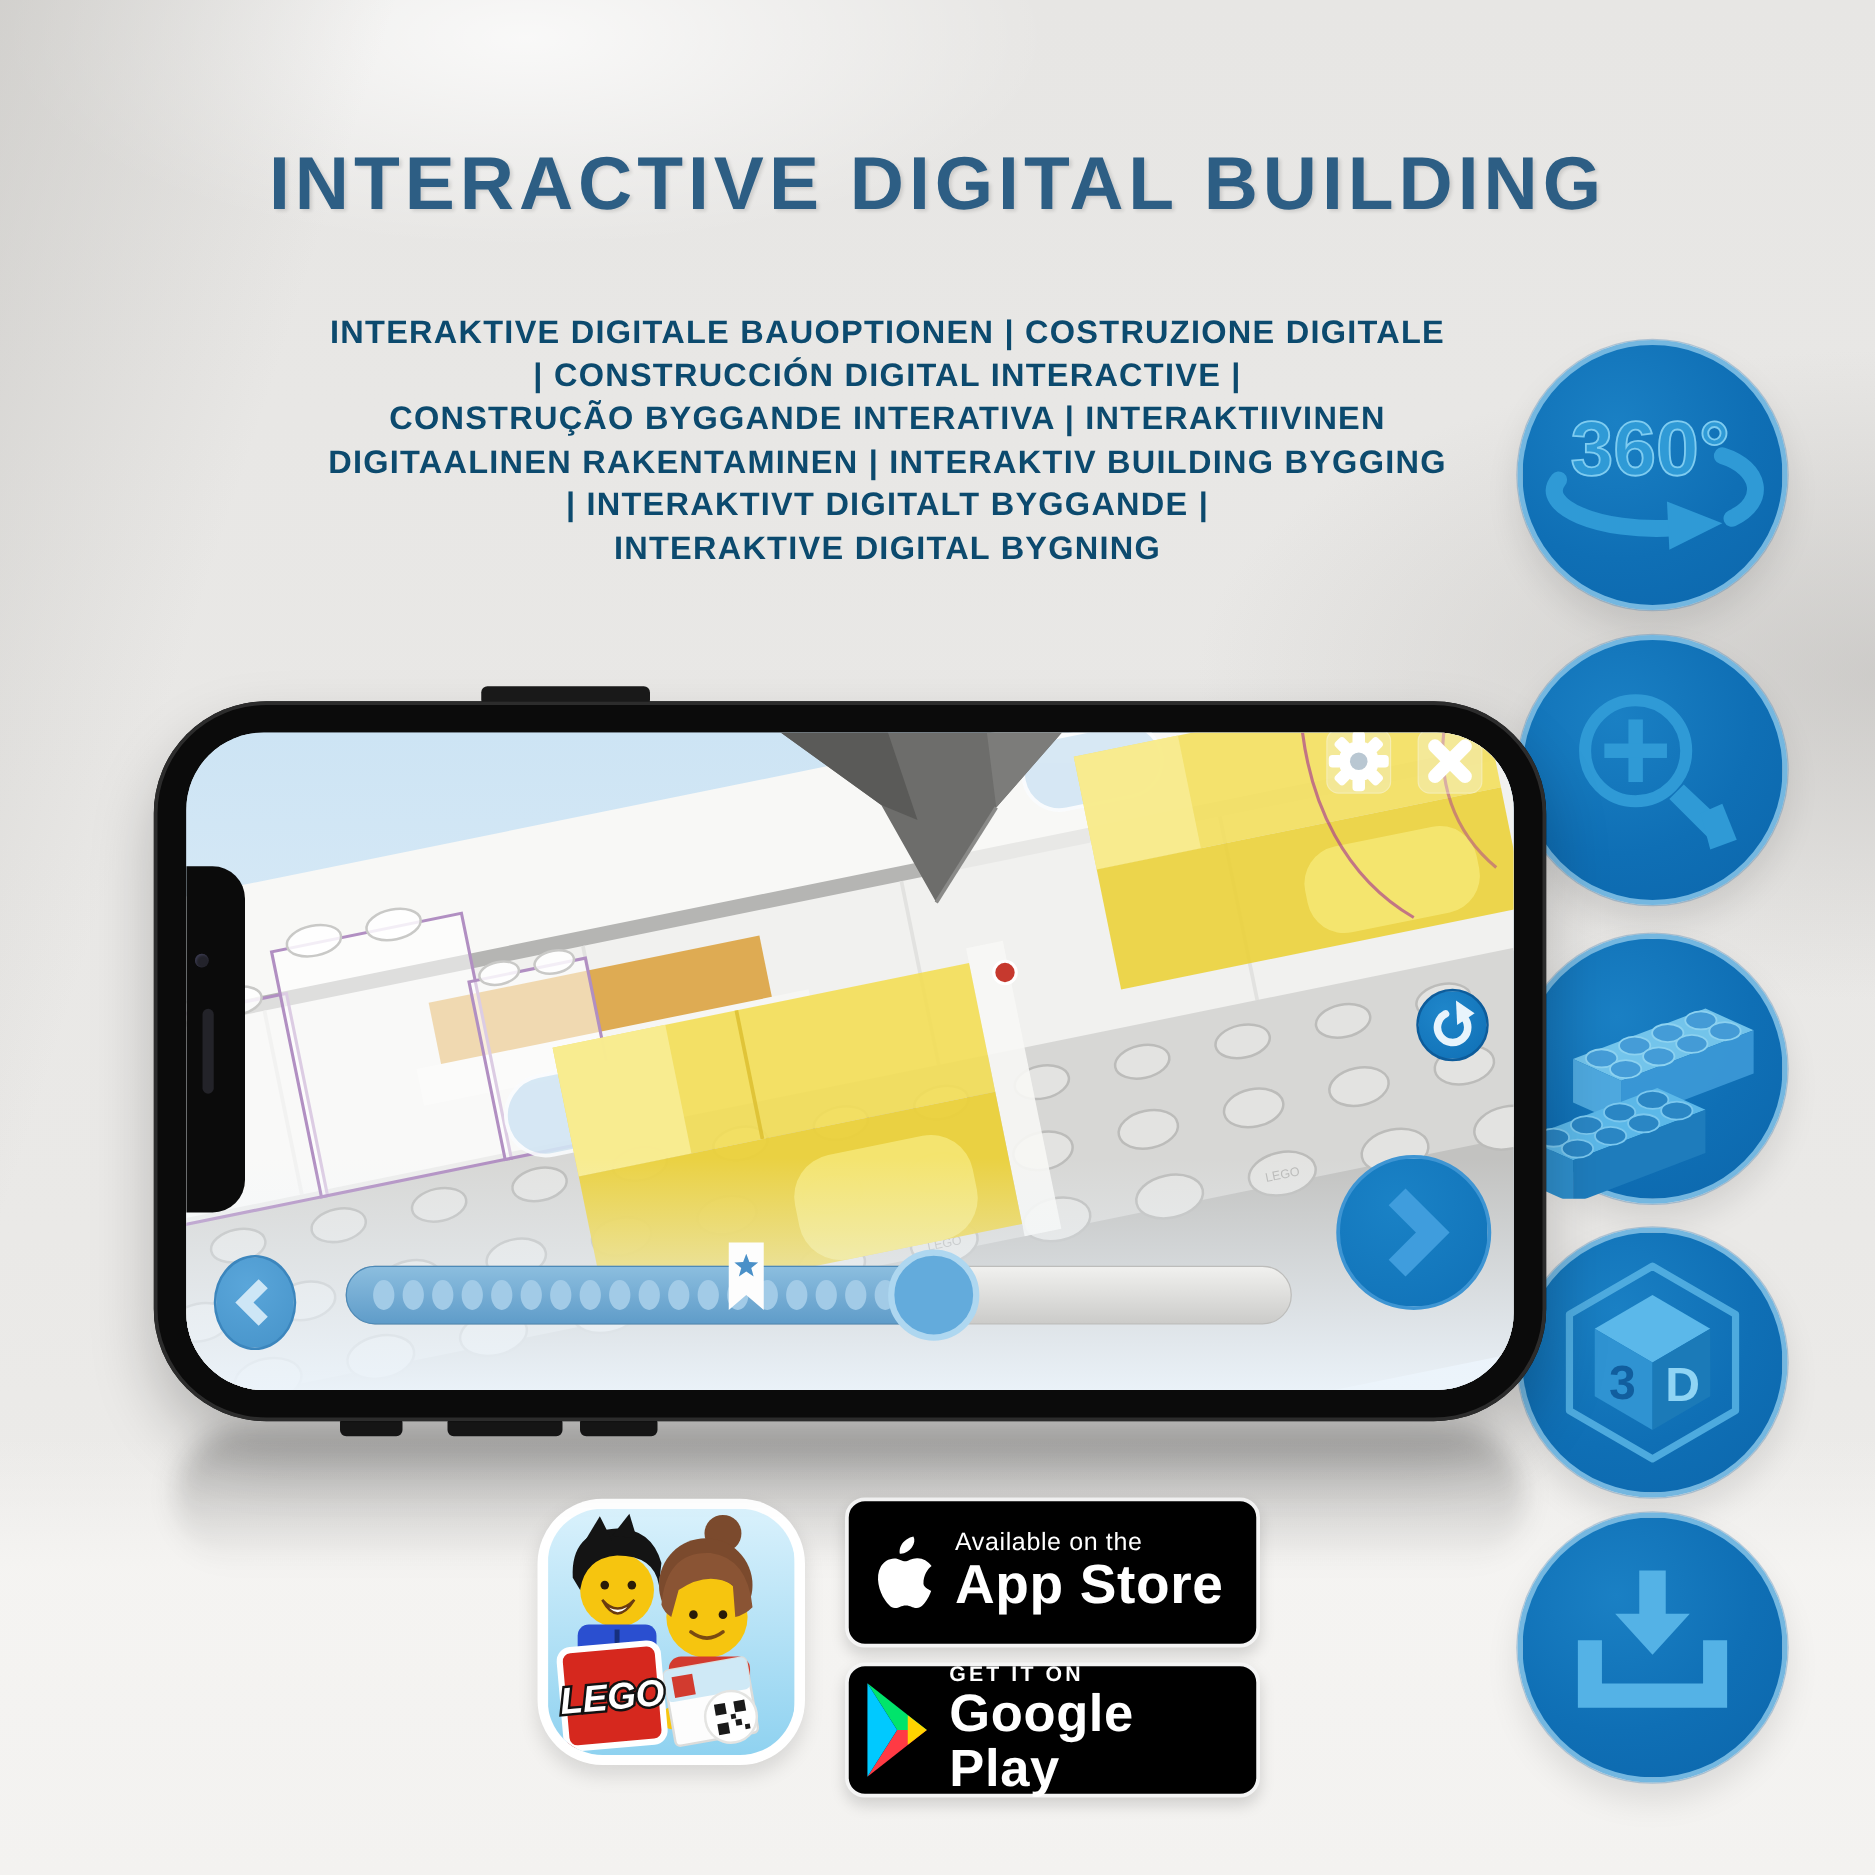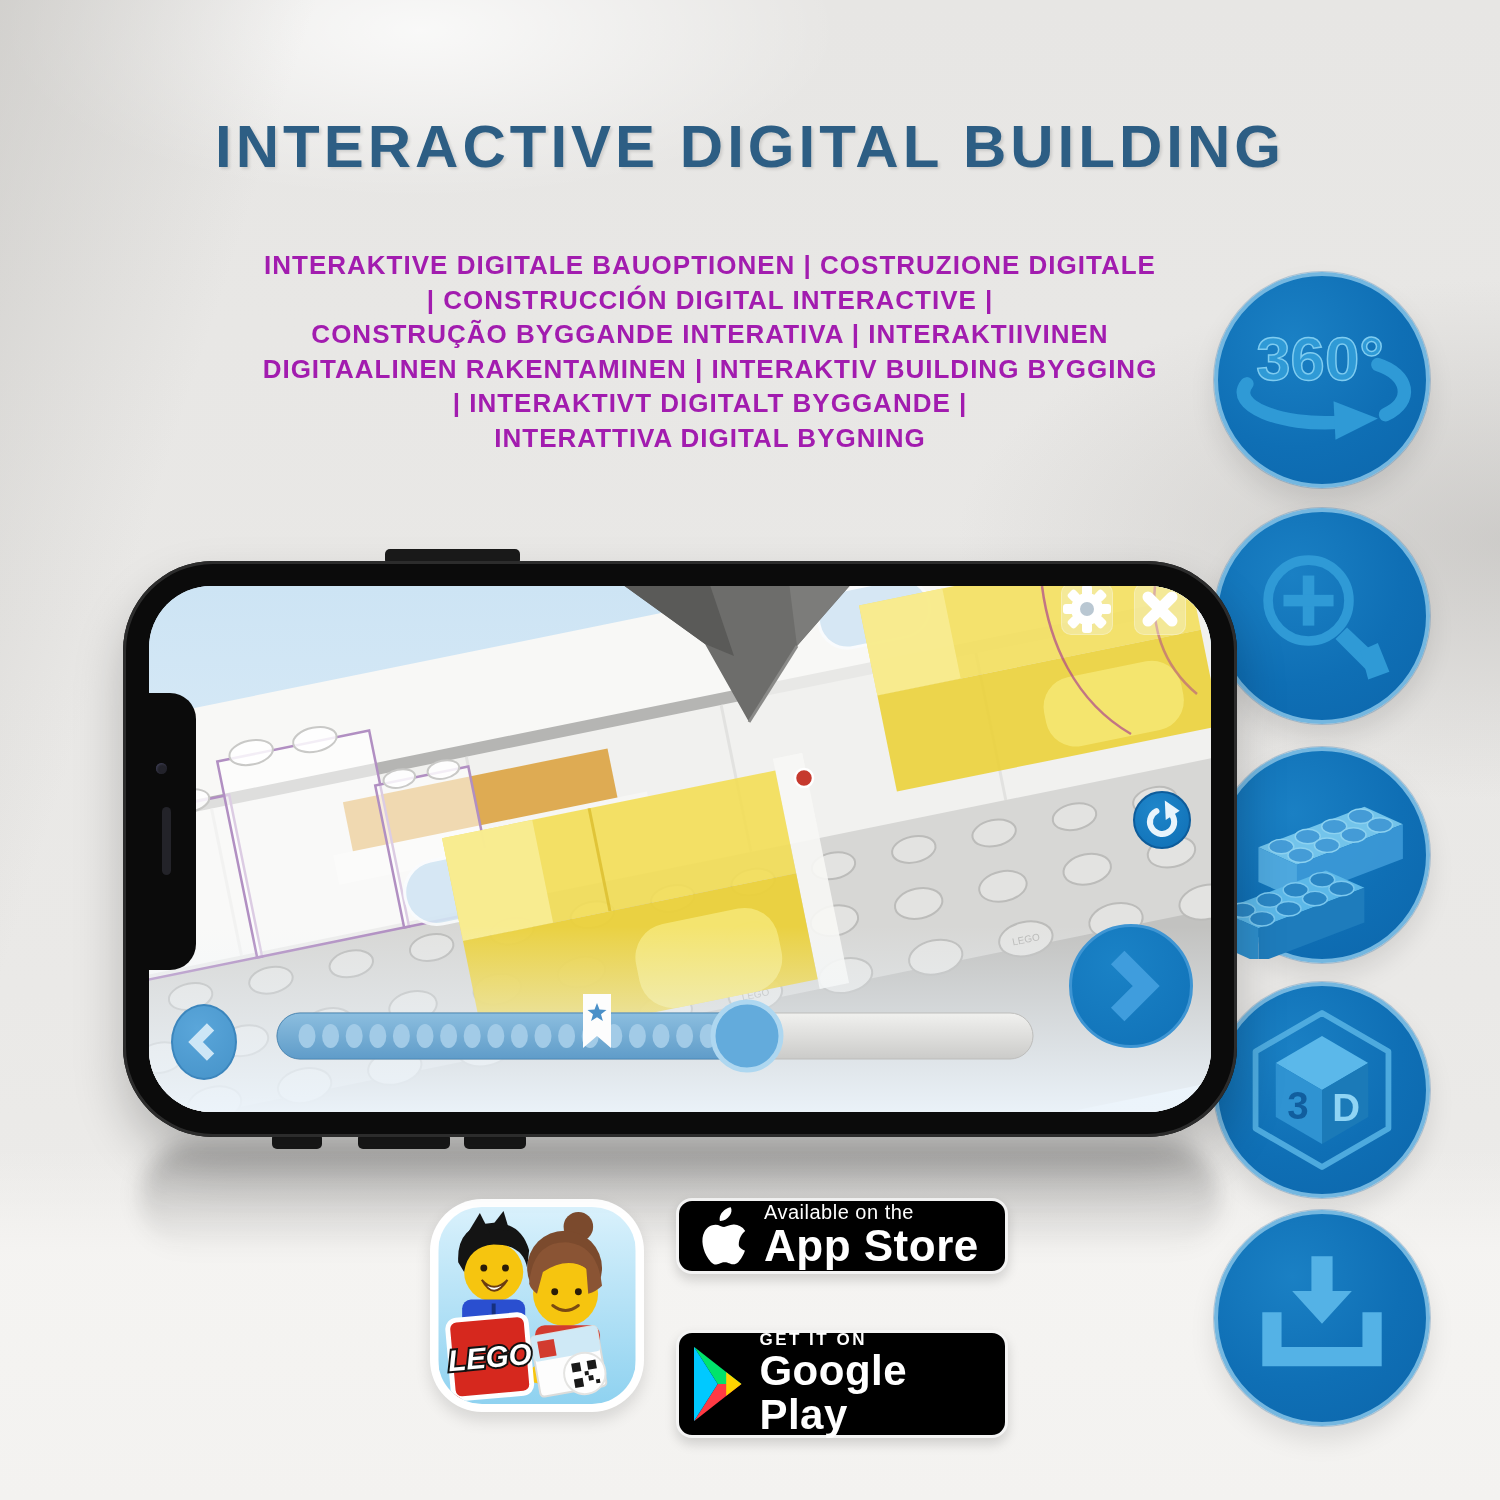--- a/index.html
+++ b/index.html
@@ -20,21 +20,21 @@
     position:absolute;left:0;top:1150px;width:1500px;height:350px;
     background:linear-gradient(180deg, rgba(245,244,242,0) 0%, rgba(246,245,243,0.85) 30%, #f3f2f0 100%);
   }
   .headline{
     position:absolute;left:0;top:112px;width:1500px;margin:0;
     text-align:center;font-size:60px;font-weight:bold;letter-spacing:4px;
     color:#2d5e84;text-shadow:2px 2px 3px rgba(0,0,0,0.12);
   }
   .subhead{
     position:absolute;left:110px;top:248px;width:1200px;
-    text-align:center;color:#a21caf;font-weight:bold;
+    text-align:center;color:#0c4a6e;font-weight:bold;
     font-size:26px;line-height:34.5px;letter-spacing:1px;
   }
   
   .fc{
     position:absolute;left:1214px;width:216px;height:216px;border-radius:50%;
     background:radial-gradient(circle at 36% 30%, #1a80c4 0%, #0f6fb5 55%, #0c66ab 100%);
     border:4px solid #74b7e0;
     box-shadow:0 0 0 1px rgba(70,130,180,0.35), 0 14px 26px rgba(0,0,0,0.10);
   }
   .fc svg{position:absolute;inset:0;width:100%;height:100%;}
@@ -92,42 +92,42 @@
     position:absolute;left:430px;top:1199px;width:214px;height:213px;border-radius:52px;
     background:#fff;z-index:2;box-shadow:0 8px 16px rgba(0,0,0,0.12);padding:8px;
   }
   .app-icon svg{width:100%;height:100%;border-radius:44px;}
   .badge{
     position:absolute;left:676px;width:332px;background:#000;border:3px solid #f4f4f4;
     border-radius:16px;color:#fff;display:flex;align-items:center;z-index:2;
     padding-left:18px;gap:15px;box-shadow:0 6px 12px rgba(0,0,0,0.15);
   }
   .badge .col{display:flex;flex-direction:column;line-height:1.05;}
-  .badge-appstore{top:1198px;height:76px;}
+  .badge-appstore{top:1198px;height:120px;}
   .badge-gplay{top:1330px;height:108px;padding-left:12px;}
   .bl1{font-size:20px;letter-spacing:0.5px;}
   .bl1-caps{font-size:17px;letter-spacing:2.5px;font-weight:bold;}
   .bl2{font-size:44px;font-weight:bold;letter-spacing:0.5px;}
 </style>
 </head>
 <body>
 
 <div id="canvas">
   <div class="bg-texture"></div>
   <div class="floor"></div>
 
   <h1 class="headline">INTERACTIVE DIGITAL BUILDING</h1>
 
   <div class="subhead">
     <div>INTERAKTIVE DIGITALE BAUOPTIONEN | COSTRUZIONE DIGITALE</div>
     <div>| CONSTRUCCIÓN DIGITAL INTERACTIVE |</div>
     <div>CONSTRUÇÃO BYGGANDE INTERATIVA | INTERAKTIIVINEN</div>
     <div>DIGITAALINEN RAKENTAMINEN | INTERAKTIV BUILDING BYGGING</div>
     <div>| INTERAKTIVT DIGITALT BYGGANDE |</div>
-    <div>INTERATTIVA DIGITAL BYGNING</div>
+    <div>INTERAKTIVE DIGITAL BYGNING</div>
   </div>
 
   <div class="fc" style="top:272px">
     <svg viewBox="-108 -108 216 216">
       <g>
         <path d="M -78 4 C -96 26 -44 48 18 44" fill="none" stroke="#2f9ad6" stroke-width="14" stroke-linecap="round"></path>
         <polygon points="12,22 58,40 14,62" fill="#2f9ad6"></polygon>
         <path d="M 58 -16 C 90 -6 96 22 66 36" fill="none" stroke="#2f9ad6" stroke-width="14" stroke-linecap="round"></path>
         <text x="-2" y="0" text-anchor="middle" font-size="64" font-weight="bold" fill="#2f9ad6" stroke="#7fccf0" stroke-width="1.5">360°</text>
       </g>

